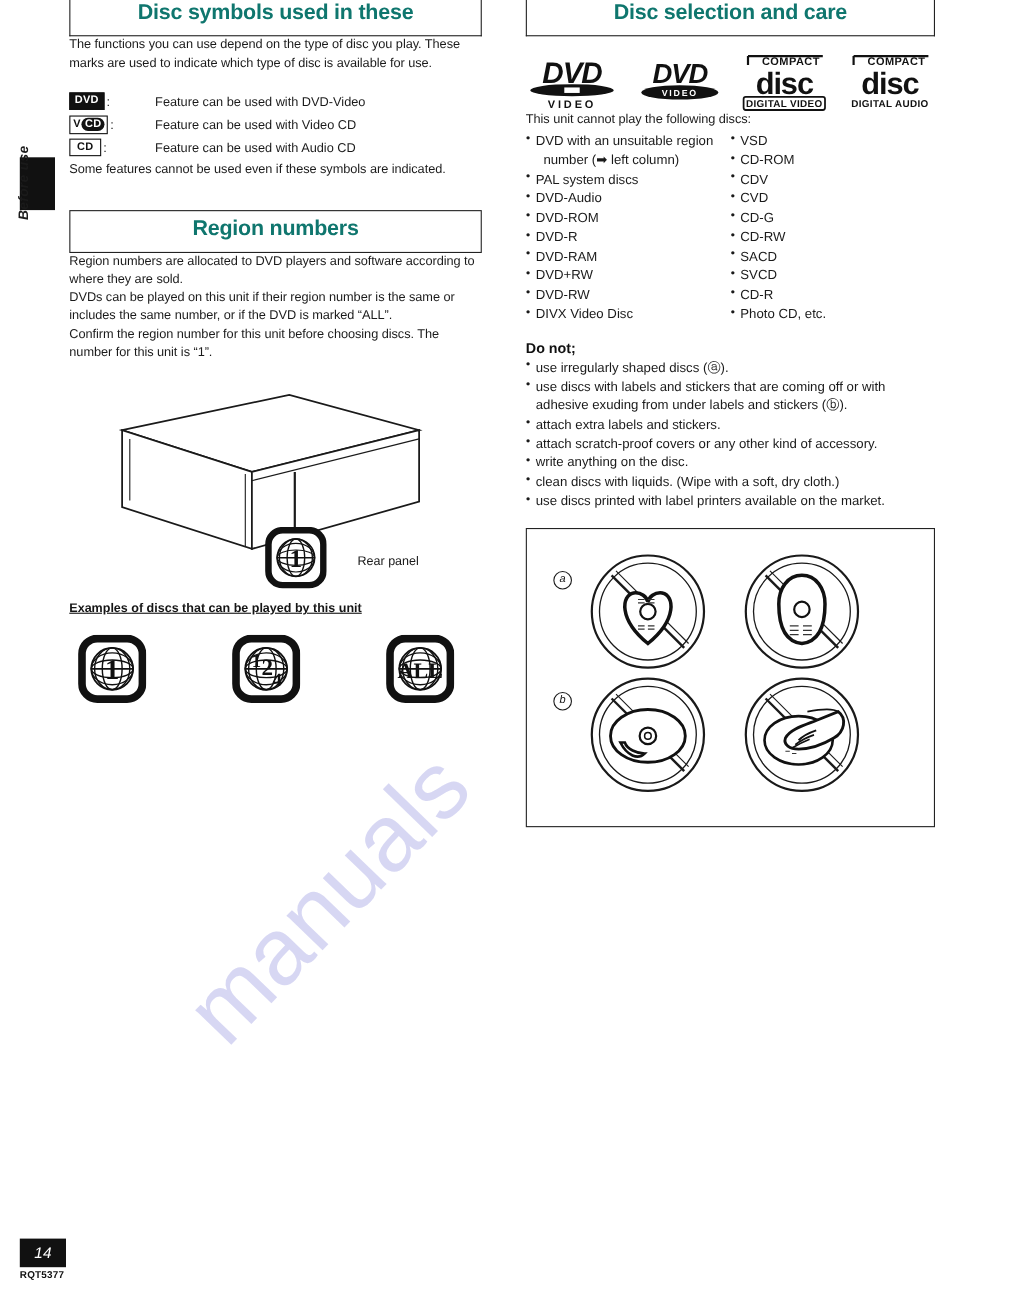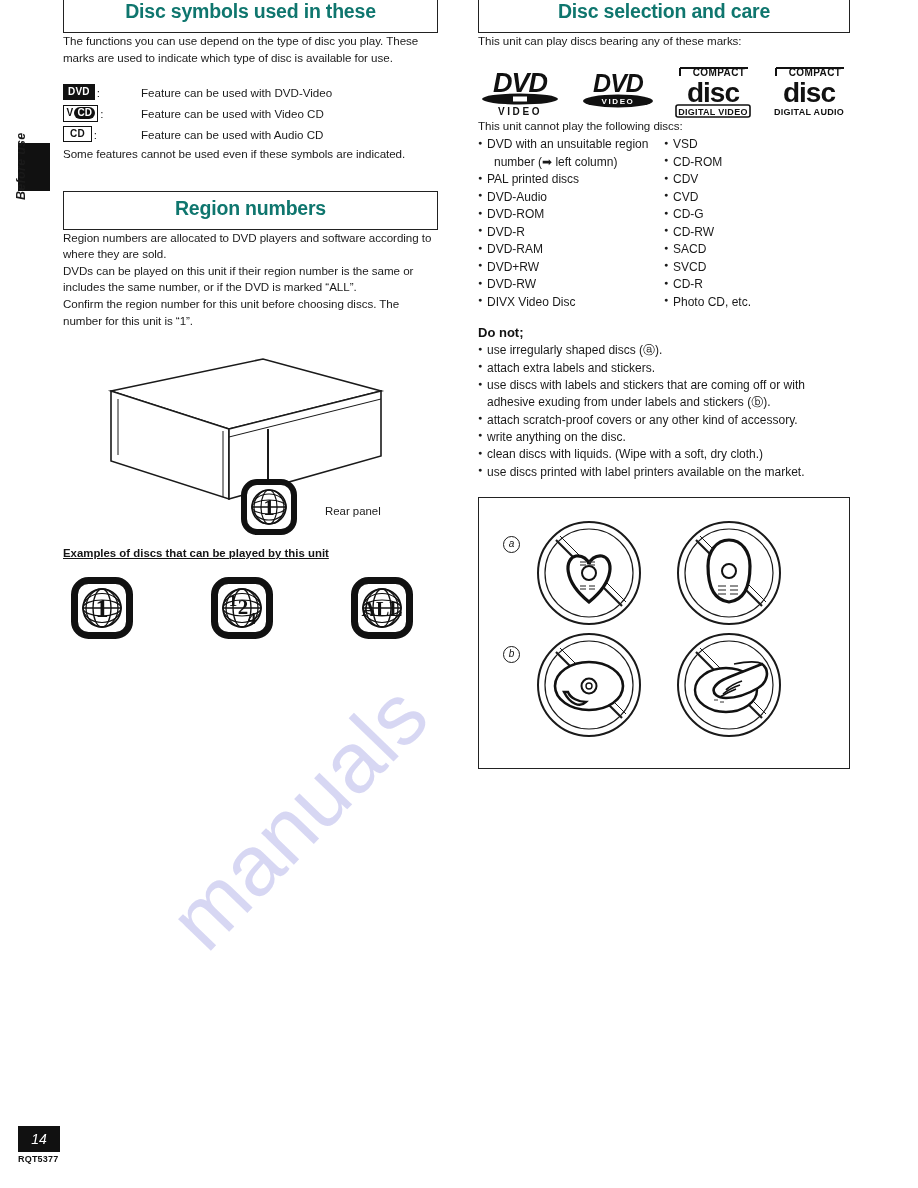--- a/index.html
+++ b/index.html
@@ -449,21 +449,20 @@
     </div>
 
   </div>
 
   <div class="col-right">
 
     <div class="sec-head clipped-top">
       <h1>Disc selection and care</h1>
     </div>
 
-    <p class="body mt18">This unit can play discs bearing any of these marks:</p>
 
     <div class="logo-row">
 
       <div class="logo-cell">
         <svg width="84" height="52" viewBox="0 0 84 52">
           <text x="42" y="26" text-anchor="middle" font-family="Liberation Sans, sans-serif" font-size="27" font-weight="bold" font-style="italic" fill="#111" letter-spacing="-1">DVD</text>
           <ellipse cx="42" cy="33" rx="38" ry="5.5" fill="#111"></ellipse>
           <rect x="35" y="30.5" width="14" height="5" fill="#fff"></rect>
           <text x="42" y="49" text-anchor="middle" font-family="Liberation Sans, sans-serif" font-size="10" font-weight="bold" fill="#111" letter-spacing="2.6">VIDEO</text>
         </svg>
@@ -500,21 +499,21 @@
 
     </div>
 
     <p class="body mt18">This unit cannot play the following discs:</p>
 
     <div class="list-two">
       <div class="list-col">
         <ul class="blist">
           <li>DVD with an unsuitable region</li>
           <li class="nobul">number (➡ left column)</li>
-          <li>PAL printed discs</li>
+          <li>PAL system discs</li>
           <li>DVD-Audio</li>
           <li>DVD-ROM</li>
           <li>DVD-R</li>
           <li>DVD-RAM</li>
           <li>DVD+RW</li>
           <li>DVD-RW</li>
           <li>DIVX Video Disc</li>
         </ul>
       </div>
       <div class="list-col">
@@ -530,22 +529,22 @@
           <li>CD-R</li>
           <li>Photo CD, etc.</li>
         </ul>
       </div>
     </div>
 
     <div class="donot-title">Do not;</div>
 
     <ul class="blist donot">
       <li>use irregularly shaped discs (ⓐ).</li>
+      <li>use discs with labels and stickers that are coming off or with adhesive exuding from under labels and stickers (ⓑ).</li>
       <li>attach extra labels and stickers.</li>
-      <li>use discs with labels and stickers that are coming off or with adhesive exuding from under labels and stickers (ⓑ).</li>
       <li>attach scratch-proof covers or any other kind of accessory.</li>
       <li>write anything on the disc.</li>
       <li>clean discs with liquids. (Wipe with a soft, dry cloth.)</li>
       <li>use discs printed with label printers available on the market.</li>
     </ul>
 
     <div class="care-box">
       <div class="care-label a">a</div>
       <div class="care-label b">b</div>
 

